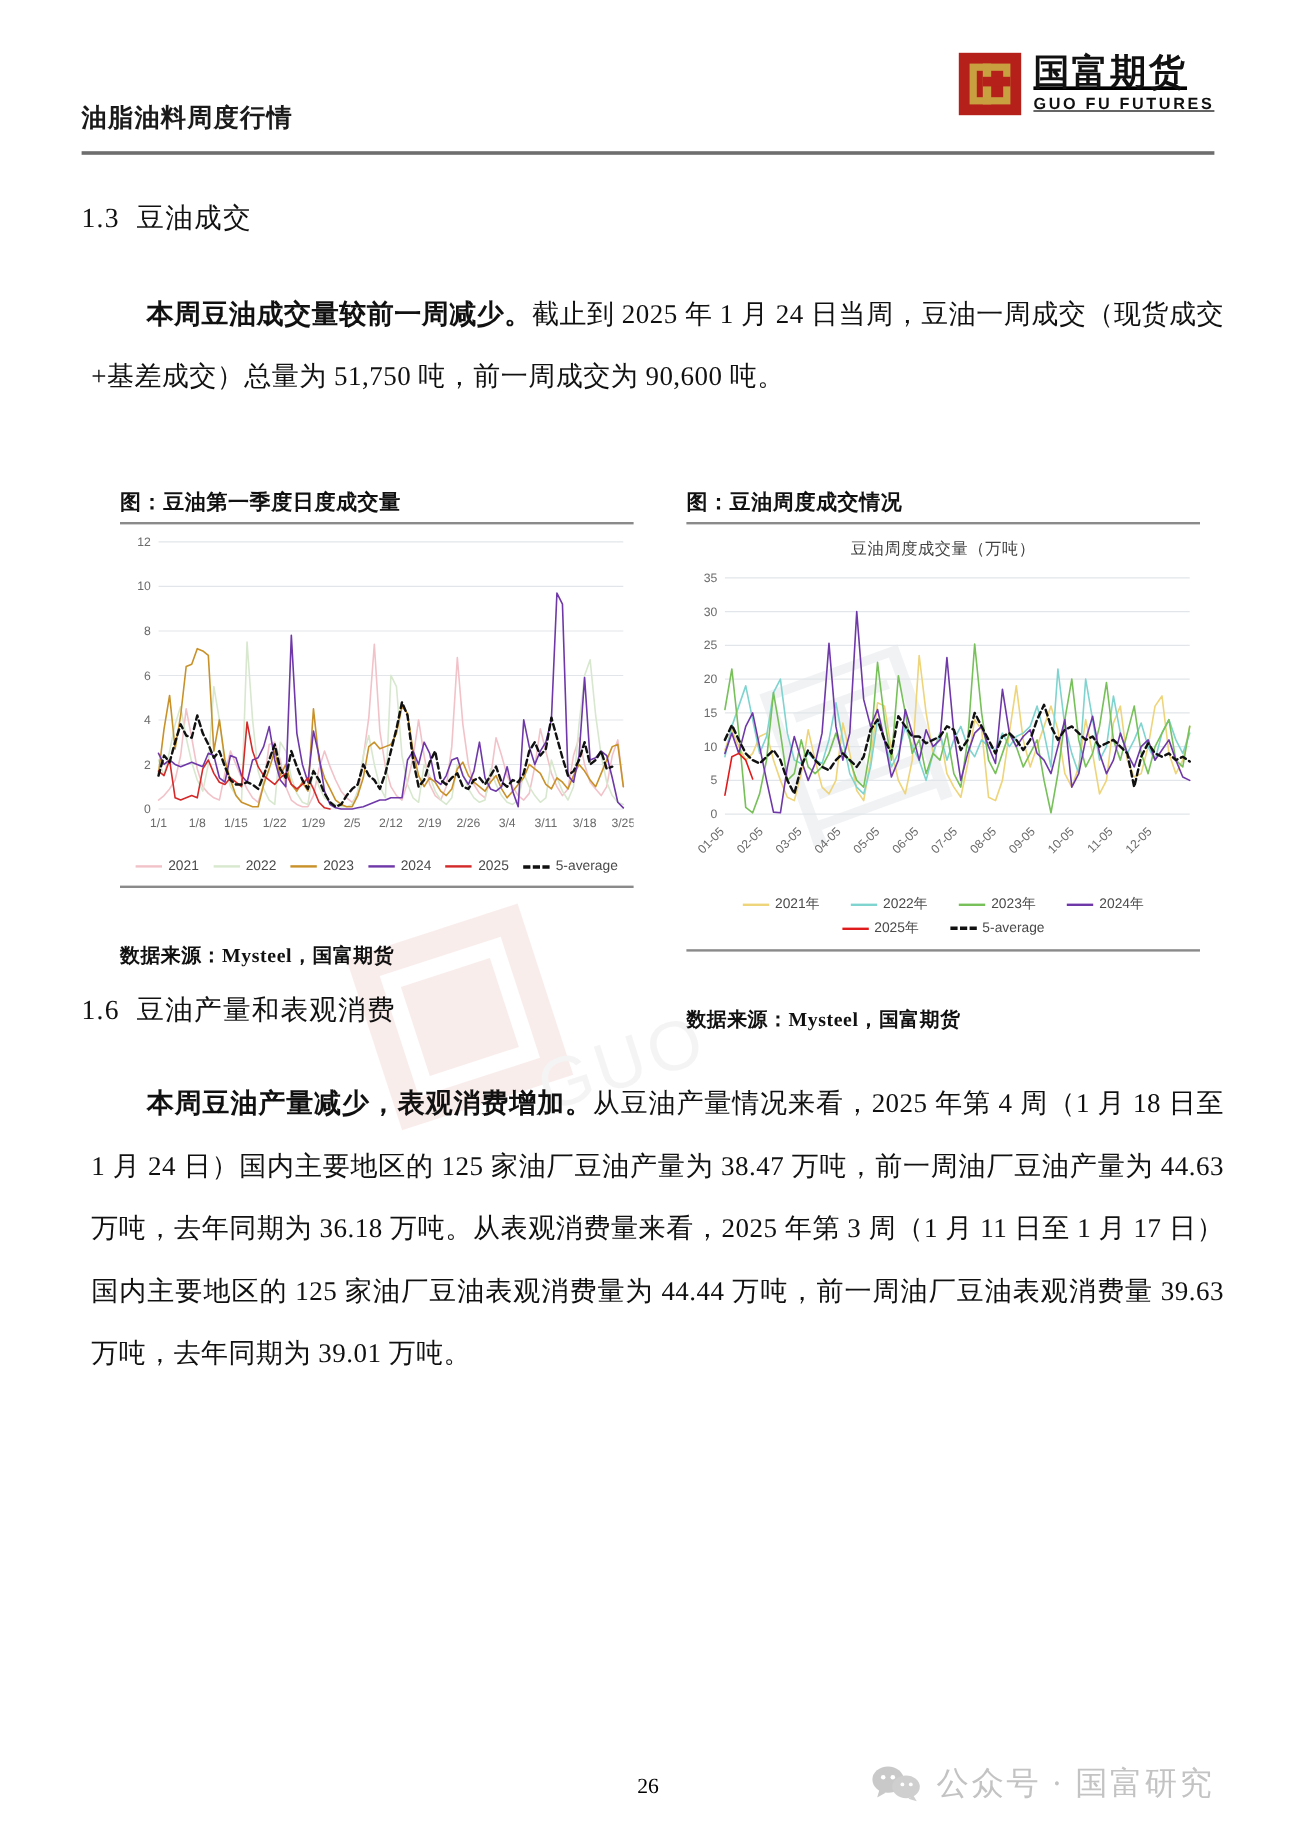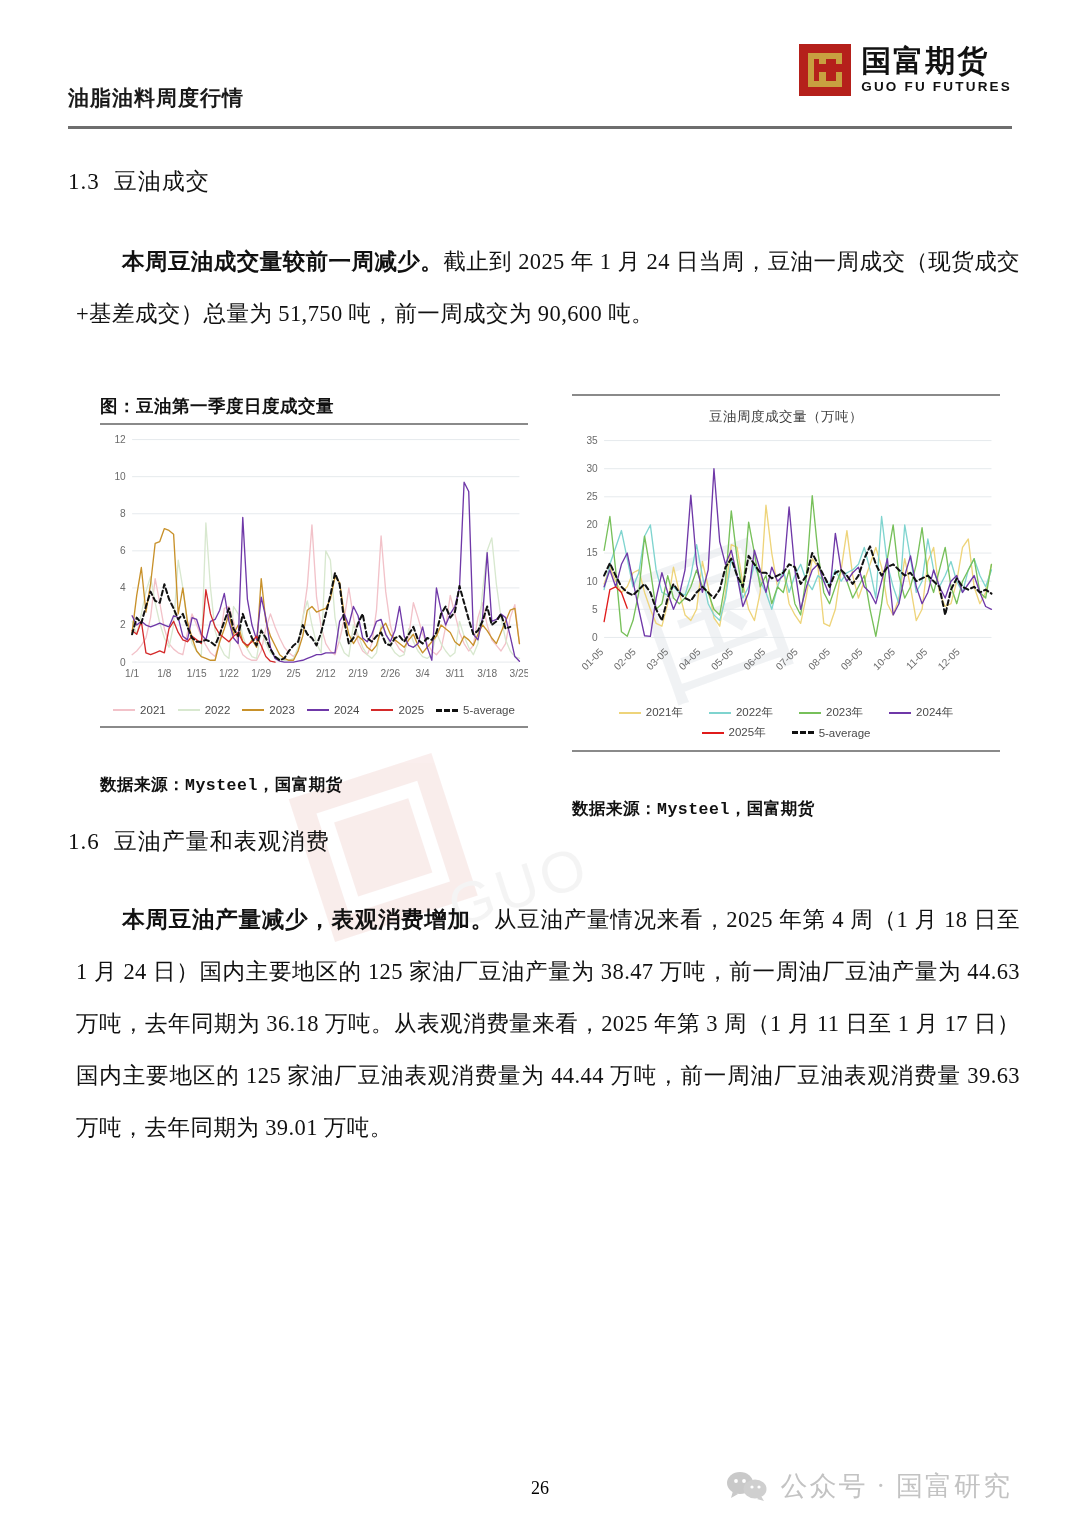--- a/index.html
+++ b/index.html
@@ -84,20 +84,21 @@
     font-family: "Liberation Serif", "DejaVu Serif", serif;
     letter-spacing: 1px;
   }
   .logo-wrap {
     position: absolute;
     right: 0;
     top: 0;
     display: flex;
     align-items: center;
     gap: 10px;
+    text-decoration: underline;
   }
   .logo-mark {
     width: 52px;
     height: 52px;
     background: #b5201b;
     position: relative;
     flex: none;
   }
   .logo-mark .g1 {
     position: absolute;
@@ -165,21 +166,21 @@
     font-family: "Liberation Serif", "DejaVu Serif", serif;
     letter-spacing: 0.4px;
   }
   .para .indent { display: inline-block; width: 46px; }
   .para b { font-weight: bold; }
 
   
   .charts-row {
     position: absolute;
     left: 68px;
-    top: 394px;
+    top: 406px;
     width: 944px;
     display: flex;
     gap: 0;
   }
   .chart-card {
     width: 472px;
     box-sizing: border-box;
     padding: 0 10px;
   }
   .chart-card.left { padding-left: 32px; padding-right: 12px; }
@@ -218,21 +219,21 @@
     color: #4a4a4a;
   }
   .legend.two-row { gap: 5px 26px; padding: 0 36px; text-align: right; }
   .legend-item { display: flex; align-items: center; gap: 5px; }
   .swatch { width: 22px; height: 0; border-top-width: 2.6px; border-top-style: solid; }
   .swatch.dashed { border-top-style: dashed; border-top-width: 3px; }
   .src {
     font-size: 16.5px;
     font-weight: bold;
     color: #111;
-    font-family: Liberation Mono, monospace;
+    font-family: Liberation Serif, serif;
     padding-top: 6px;
     letter-spacing: 0.5px;
     margin-top: 40px;
   }
   .src-rule { height: 1.6px; background: #8a8a8a; margin-top: 10px; margin-bottom: 6px; }
 
   
   .page-num {
     position: absolute;
     left: 0; right: 0;
@@ -359,20 +360,21 @@
           <div class="legend-item">
             <span class="swatch dashed" style="border-top-color: rgb(17, 17, 17);"></span>
             <span>5-average</span>
           </div>
         </div>
     <div class="src-rule"></div>
     <div class="src">数据来源：Mysteel，国富期货</div>
   </div>
 
   <div class="chart-card right">
+    <div class="fig-caption">图：豆油周度成交情况</div>
     <div class="rule"></div>
     <div class="chart-title">豆油周度成交量（万吨）</div>
     <svg class="plot" id="plot-right" viewBox="0 0 400 250">
           <line x1="30" x2="392" y1="192" y2="192" stroke="#e2e6ea" stroke-width="0.8"></line>
           <text x="24" y="195.2" text-anchor="end" font-size="9.5" fill="#6b6b6b" font-family="&quot;Liberation Sans&quot;, sans-serif">0</text>
           <line x1="30" x2="392" y1="165.71428571428572" y2="165.71428571428572" stroke="#e2e6ea" stroke-width="0.8"></line>
           <text x="24" y="168.9142857142857" text-anchor="end" font-size="9.5" fill="#6b6b6b" font-family="&quot;Liberation Sans&quot;, sans-serif">5</text>
           <line x1="30" x2="392" y1="139.42857142857144" y2="139.42857142857144" stroke="#e2e6ea" stroke-width="0.8"></line>
           <text x="24" y="142.62857142857143" text-anchor="end" font-size="9.5" fill="#6b6b6b" font-family="&quot;Liberation Sans&quot;, sans-serif">10</text>
           <line x1="30" x2="392" y1="113.14285714285715" y2="113.14285714285715" stroke="#e2e6ea" stroke-width="0.8"></line>

